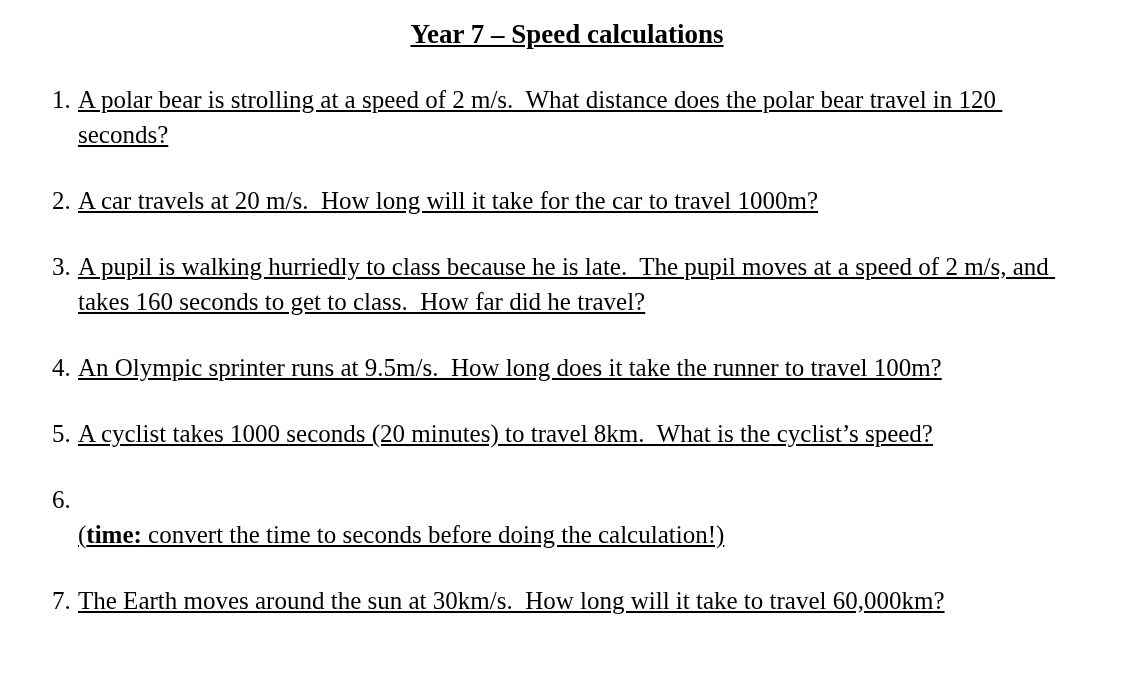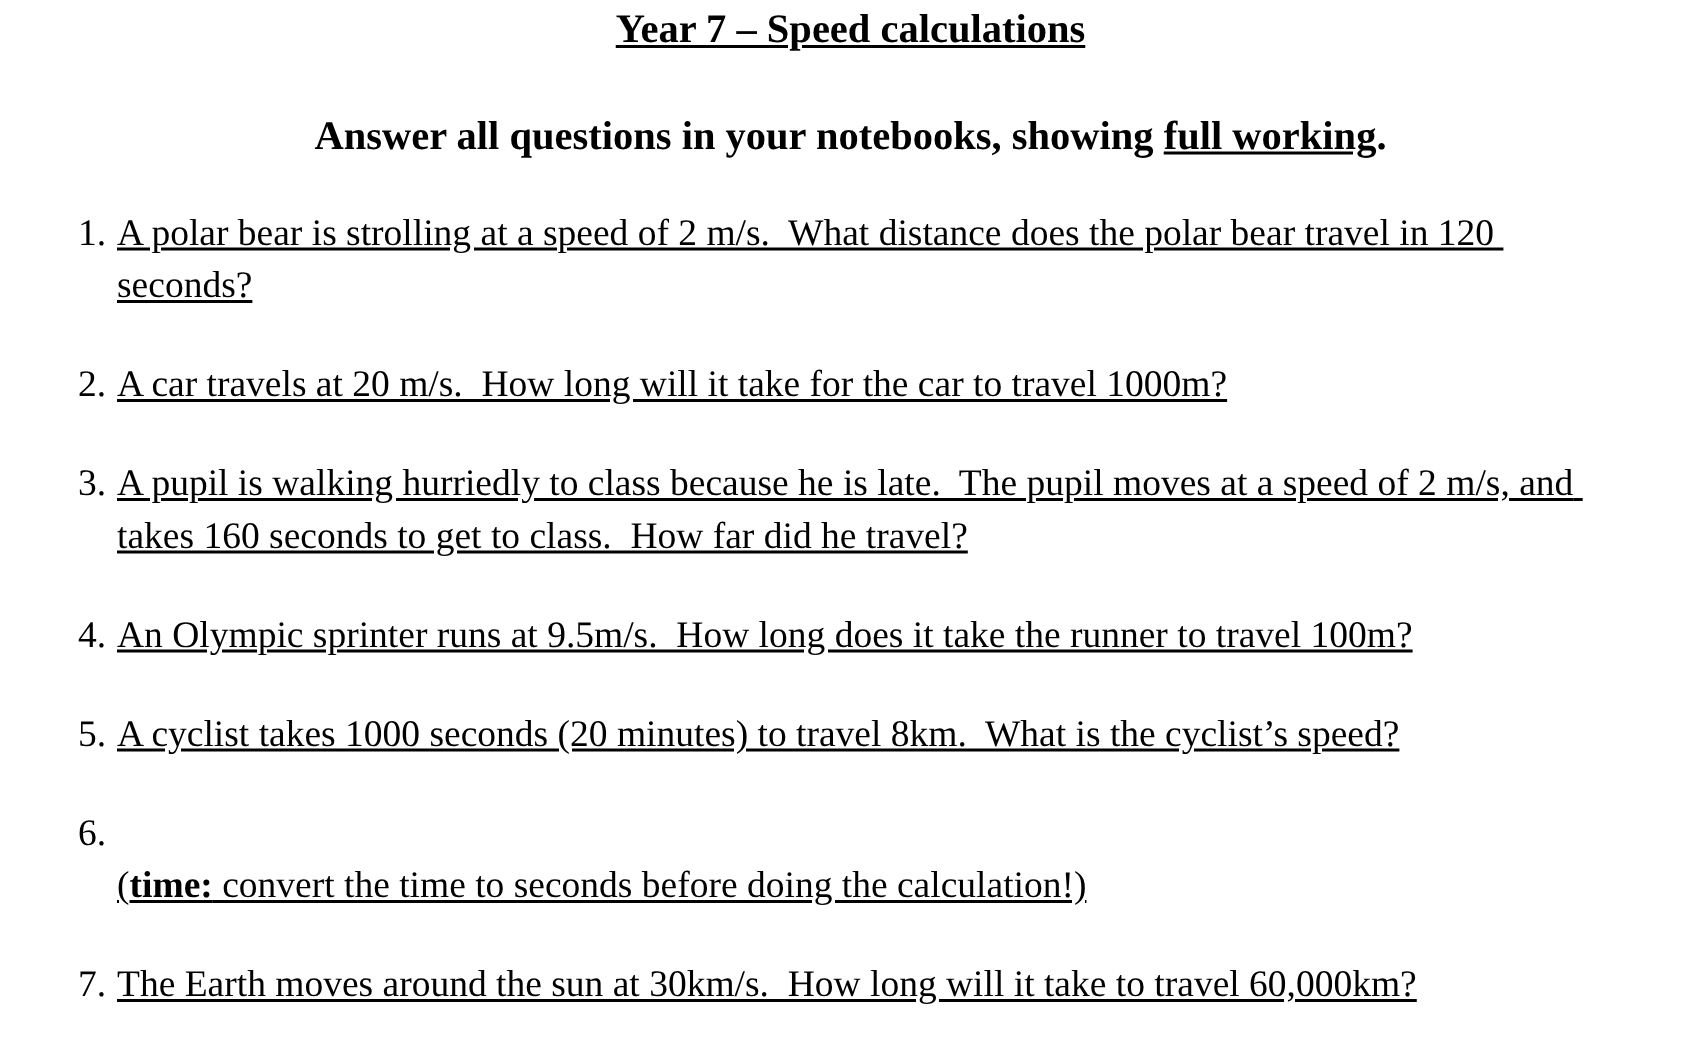--- a/index.html
+++ b/index.html
@@ -9,21 +9,21 @@
   }
   .page {
     position: relative;
     width: 1122px;
     height: 700px;
     background: #ffffff;
     color: #000000;
     font-family: "Liberation Serif", "DejaVu Serif", serif;
     overflow: hidden;
     box-sizing: border-box;
-    padding: 2px 40px 0 52px;
+    padding: 17px 40px 0 52px;
   }
   .title {
     margin: 0;
     text-align: center;
     font-size: 27px;
     line-height: 35px;
     font-weight: bold;
   }
   .u {
     text-decoration: underline;
@@ -62,21 +62,20 @@
   .qtext span { white-space: pre-wrap; }
   .hint-label { font-weight: bold; }
 </style>
 </head>
 <body>
 
 <div class="page">
 
   <h1 class="title"><span class="u">Year 7 – Speed calculations</span></h1>
 
-  <p class="subtitle"><span>Answer all questions in your notebooks, showing </span><span class="u">full working</span><span>.</span></p>
 
   <ol class="questions">
 
     <li class="question">
       <span class="qnum">1.</span>
       <span class="qtext">A polar bear is strolling at a speed of 2 m/s.  What distance does the polar bear travel in 120 seconds?</span>
     </li>
 
     <li class="question">
       <span class="qnum">2.</span>

